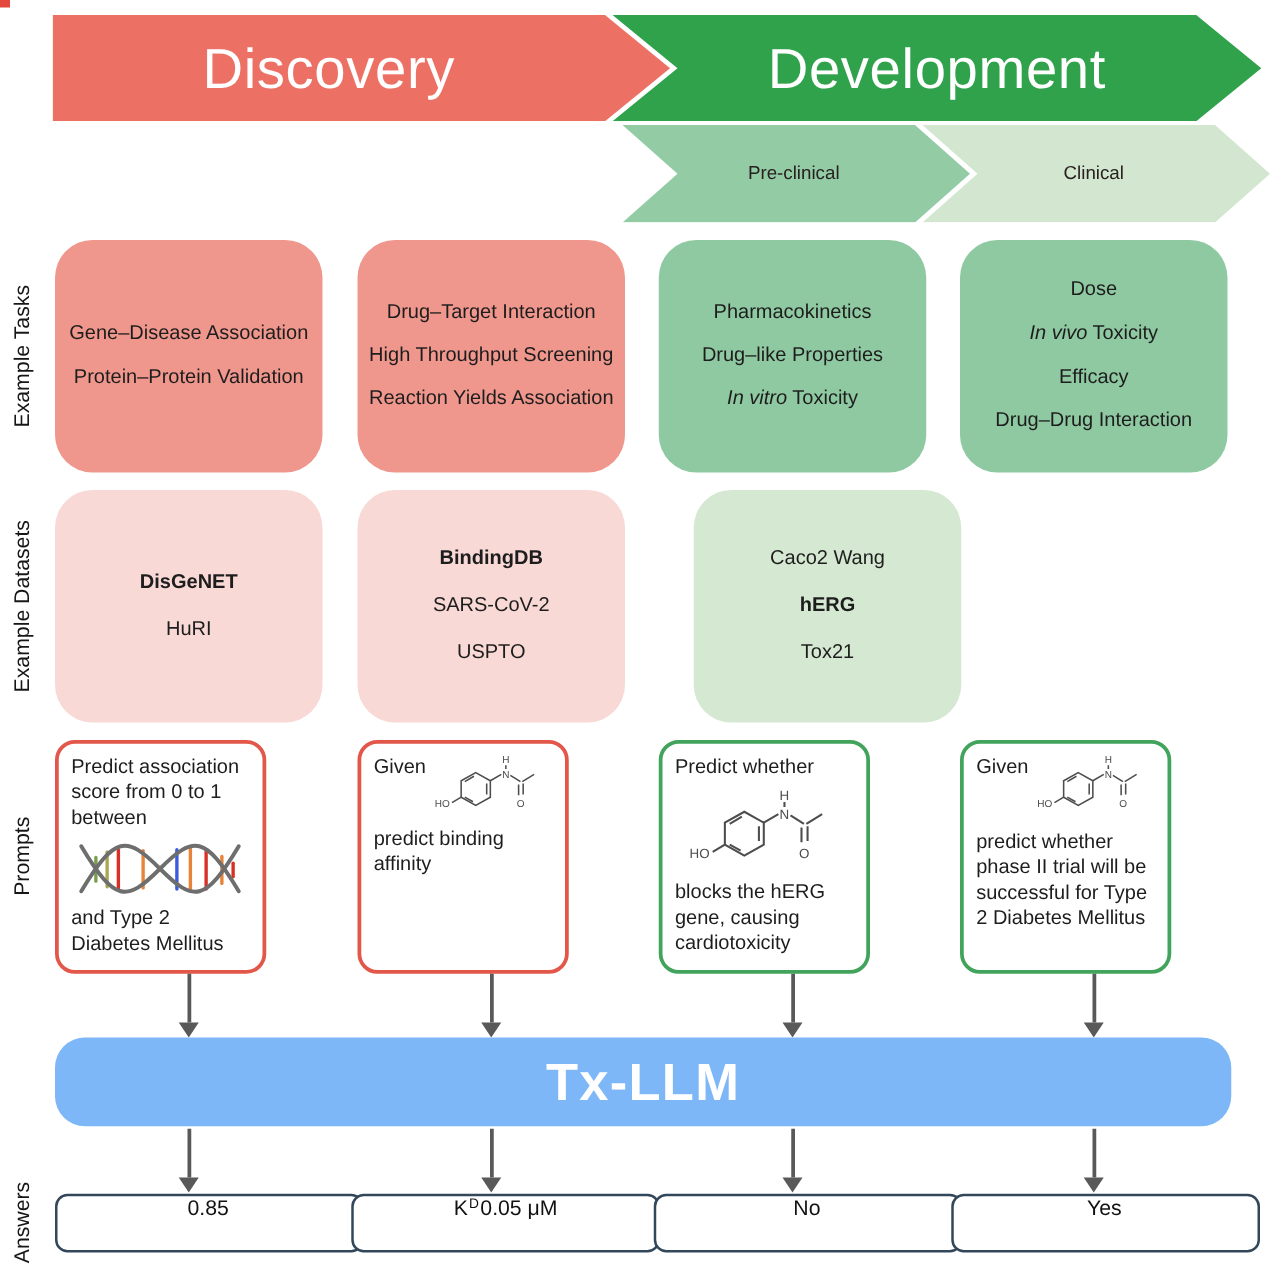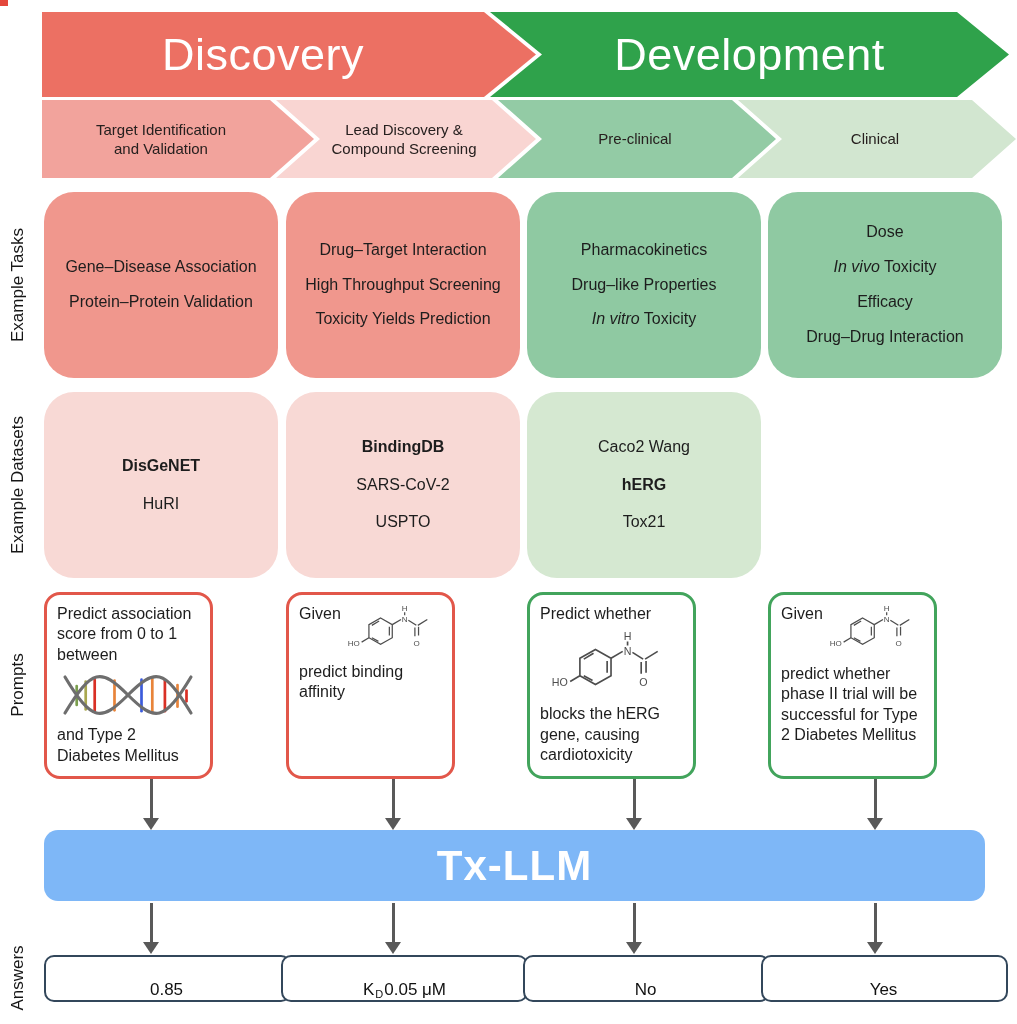--- a/index.html
+++ b/index.html
@@ -27,32 +27,32 @@
   .phase-3{left:498px;width:278px;background:var(--phase-green-1,#93CBA5);padding-left:34px;padding-right:38px;
     clip-path:polygon(0 0,calc(100% - 44px) 0,100% 50%,calc(100% - 44px) 100%,0 100%,44px 50%);}
   .phase-4{left:738px;width:278px;background:var(--phase-green-2,#D2E6D0);padding-left:34px;padding-right:38px;
     clip-path:polygon(0 0,calc(100% - 44px) 0,100% 50%,calc(100% - 44px) 100%,0 100%,44px 50%);}
 
   
   .row-label{position:absolute;left:18px;transform:translate(-50%,-50%) rotate(-90deg);
     white-space:nowrap;font-size:17px;color:#161616;}
 
   
-  .cell{position:absolute;width:234px;height:186px;border-radius:30px;display:flex;flex-direction:column;
+  .cell{position:absolute;width:214px;height:186px;border-radius:30px;display:flex;flex-direction:column;
     justify-content:center;align-items:center;text-align:center;font-size:16px;line-height:1.3;
     padding:6px 8px;box-sizing:border-box;}
   .cell .item + .item{margin-top:14px;}
   .row-tasks{top:192px;}
   .row-datasets{top:392px;}
   .row-datasets .item + .item{margin-top:17px;}
   .col-1{left:44px;} .col-2{left:286px;} .col-3{left:527px;} .col-4{left:768px;}
   .bg-task-red{background:var(--task-red,#F0978D);}
   .bg-task-green{background:var(--task-green,#8FC9A2);}
   .bg-ds-red{background:var(--dataset-red,#F8D9D5);}
-  .bg-ds-green{background:var(--dataset-green,#D5E8D1);}
+  .bg-ds-green{background:var(--dataset-green,#D5E8D1);margin-left:28px;}
   .b{font-weight:700;} .i{font-style:italic;}
 
   
   .prompt{position:absolute;top:592px;width:169px;height:187px;background:#fff;border-radius:16px;
     box-sizing:border-box;padding:7px 10px;font-size:16px;line-height:1.28;text-align:left;overflow:hidden;}
   .border-red{border:3px solid var(--prompt-red,#E2574A);}
   .border-green{border:3px solid var(--prompt-green,#42A45C);}
   .ptext{margin:2px 0;}
   .prow{display:flex;align-items:flex-start;justify-content:space-between;}
   .prow.middle{align-items:center;}
@@ -62,28 +62,28 @@
 
   
   .connector{position:absolute;width:16px;display:flex;flex-direction:column;align-items:center;}
   .connector .cline{width:3px;flex:1 1 auto;background:var(--connector,#595959);}
   .connector .chead{width:0;height:0;border-left:8px solid transparent;border-right:8px solid transparent;
     border-top:12px solid var(--connector,#595959);}
   .conn-top{top:779px;height:51px;}
   .conn-bottom{top:903px;height:51px;}
 
   
-  .model-banner{position:absolute;left:44px;top:830px;width:941px;height:71px;border-radius:14px;
+  .model-banner{position:absolute;left:44px;top:830px;width:941px;height:71px;border-radius:24px;
     background:var(--model-blue,#7EB7F7);display:flex;align-items:center;justify-content:center;
     color:#fff;font-size:42px;font-weight:700;letter-spacing:1px;}
 
   
   .answer{position:absolute;top:955px;width:247px;height:47px;background:#fff;
     border:2px solid var(--answer-border,#33475B);border-radius:10px;box-sizing:border-box;
-    display:flex;align-items:flex-end;justify-content:center;font-size:17px;color:#111;}
+    display:flex;align-items:flex-start;justify-content:center;font-size:17px;color:#111;}
   .answer sub{font-size:11px;margin:0 1px;}
   .ans-1{left:44px;} .ans-2{left:281px;} .ans-3{left:523px;} .ans-4{left:761px;}
 
   .defs{position:absolute;width:0;height:0;overflow:hidden;}
 </style>
 </head>
 <body>
 
 <div class="figure">
 
@@ -139,32 +139,20 @@
 
   <div class="corner-artifact"></div>
 
   <div class="stage-arrow stage-discovery">
     <span>Discovery</span>
   </div>
   <div class="stage-arrow stage-development">
     <span>Development</span>
   </div>
 
-  <div class="phase-arrow phase-1">
-    <div>
-        <div class="pline"><span>Target Identification</span></div>
-        <div class="pline"><span>and Validation</span></div>
-      </div>
-  </div>
-  <div class="phase-arrow phase-2">
-    <div>
-        <div class="pline"><span>Lead Discovery &amp;</span></div>
-        <div class="pline"><span>Compound Screening</span></div>
-      </div>
-  </div>
   <div class="phase-arrow phase-3">
     <div>
         <div class="pline"><span>Pre-clinical</span></div>
       </div>
   </div>
   <div class="phase-arrow phase-4">
     <div>
         <div class="pline"><span>Clinical</span></div>
       </div>
   </div>
@@ -174,21 +162,21 @@
   <div class="row-label" style="top:685px;">Prompts</div>
   <div class="row-label" style="top:978px;">Answers</div>
 
   <div class="cell row-tasks col-1 bg-task-red">
       <div class="item"><span>Gene–Disease Association</span></div>
       <div class="item"><span>Protein–Protein Validation</span></div>
     </div>
   <div class="cell row-tasks col-2 bg-task-red">
       <div class="item"><span>Drug–Target Interaction</span></div>
       <div class="item"><span>High Throughput Screening</span></div>
-      <div class="item"><span>Toxicity Yields Prediction</span></div>
+      <div class="item"><span>Reaction Yields Association</span></div>
     </div>
   <div class="cell row-tasks col-3 bg-task-green">
       <div class="item"><span>Pharmacokinetics</span></div>
       <div class="item"><span>Drug–like Properties</span></div>
       <div class="item"><span class="i">In vitro</span><span> Toxicity</span></div>
     </div>
   <div class="cell row-tasks col-4 bg-task-green">
       <div class="item"><span>Dose</span></div>
       <div class="item"><span class="i">In vivo</span><span> Toxicity</span></div>
       <div class="item"><span>Efficacy</span></div>

